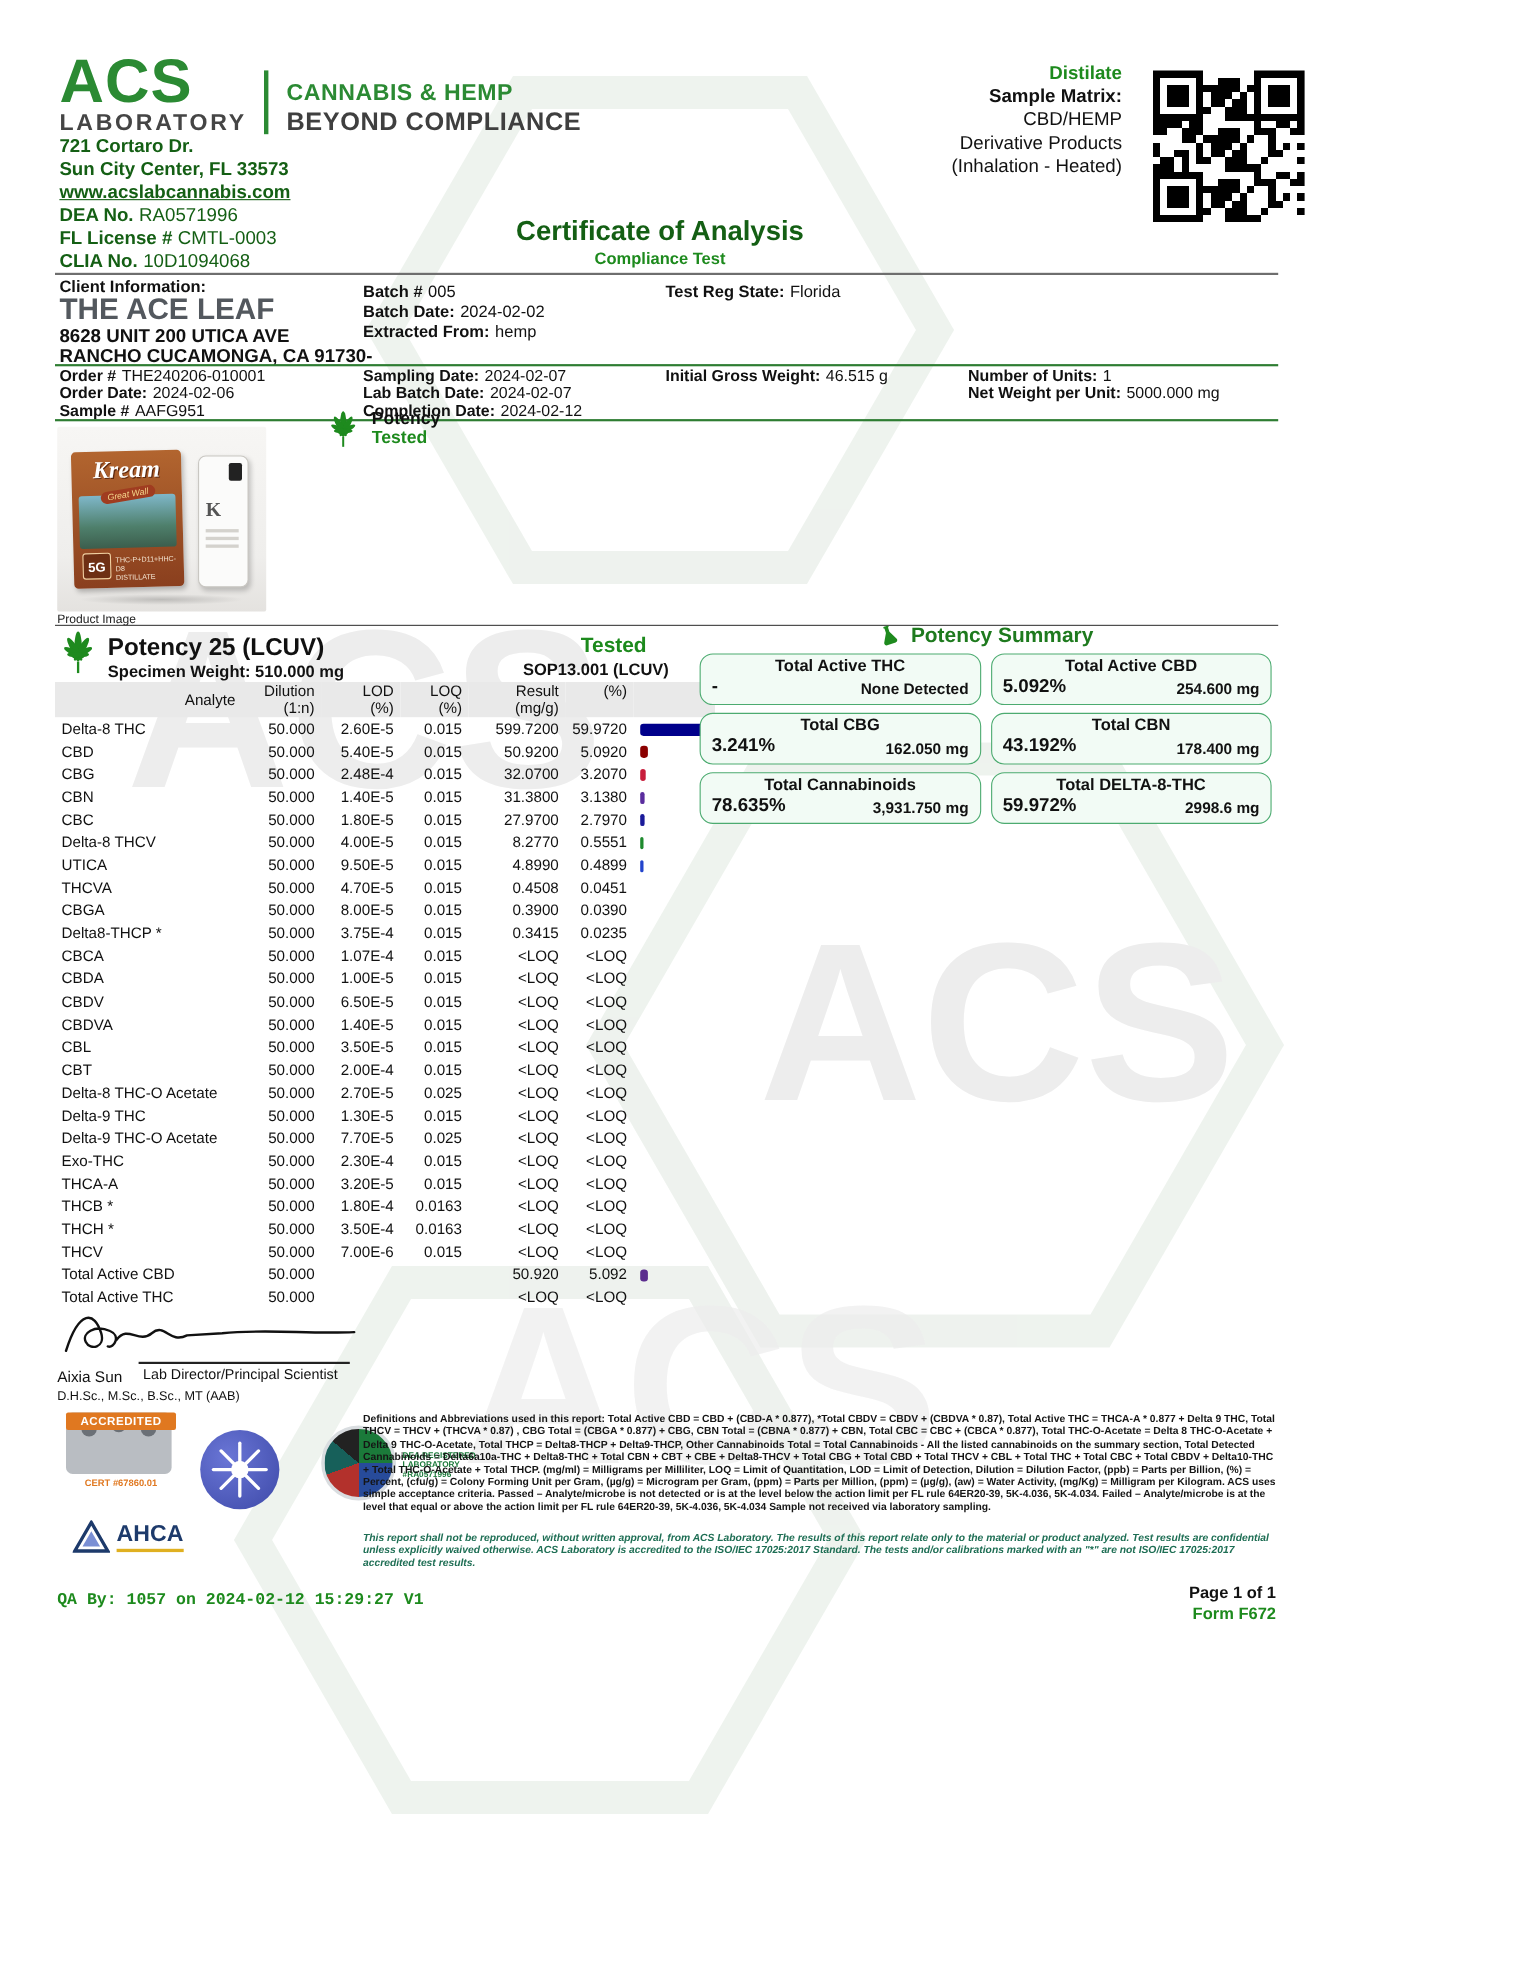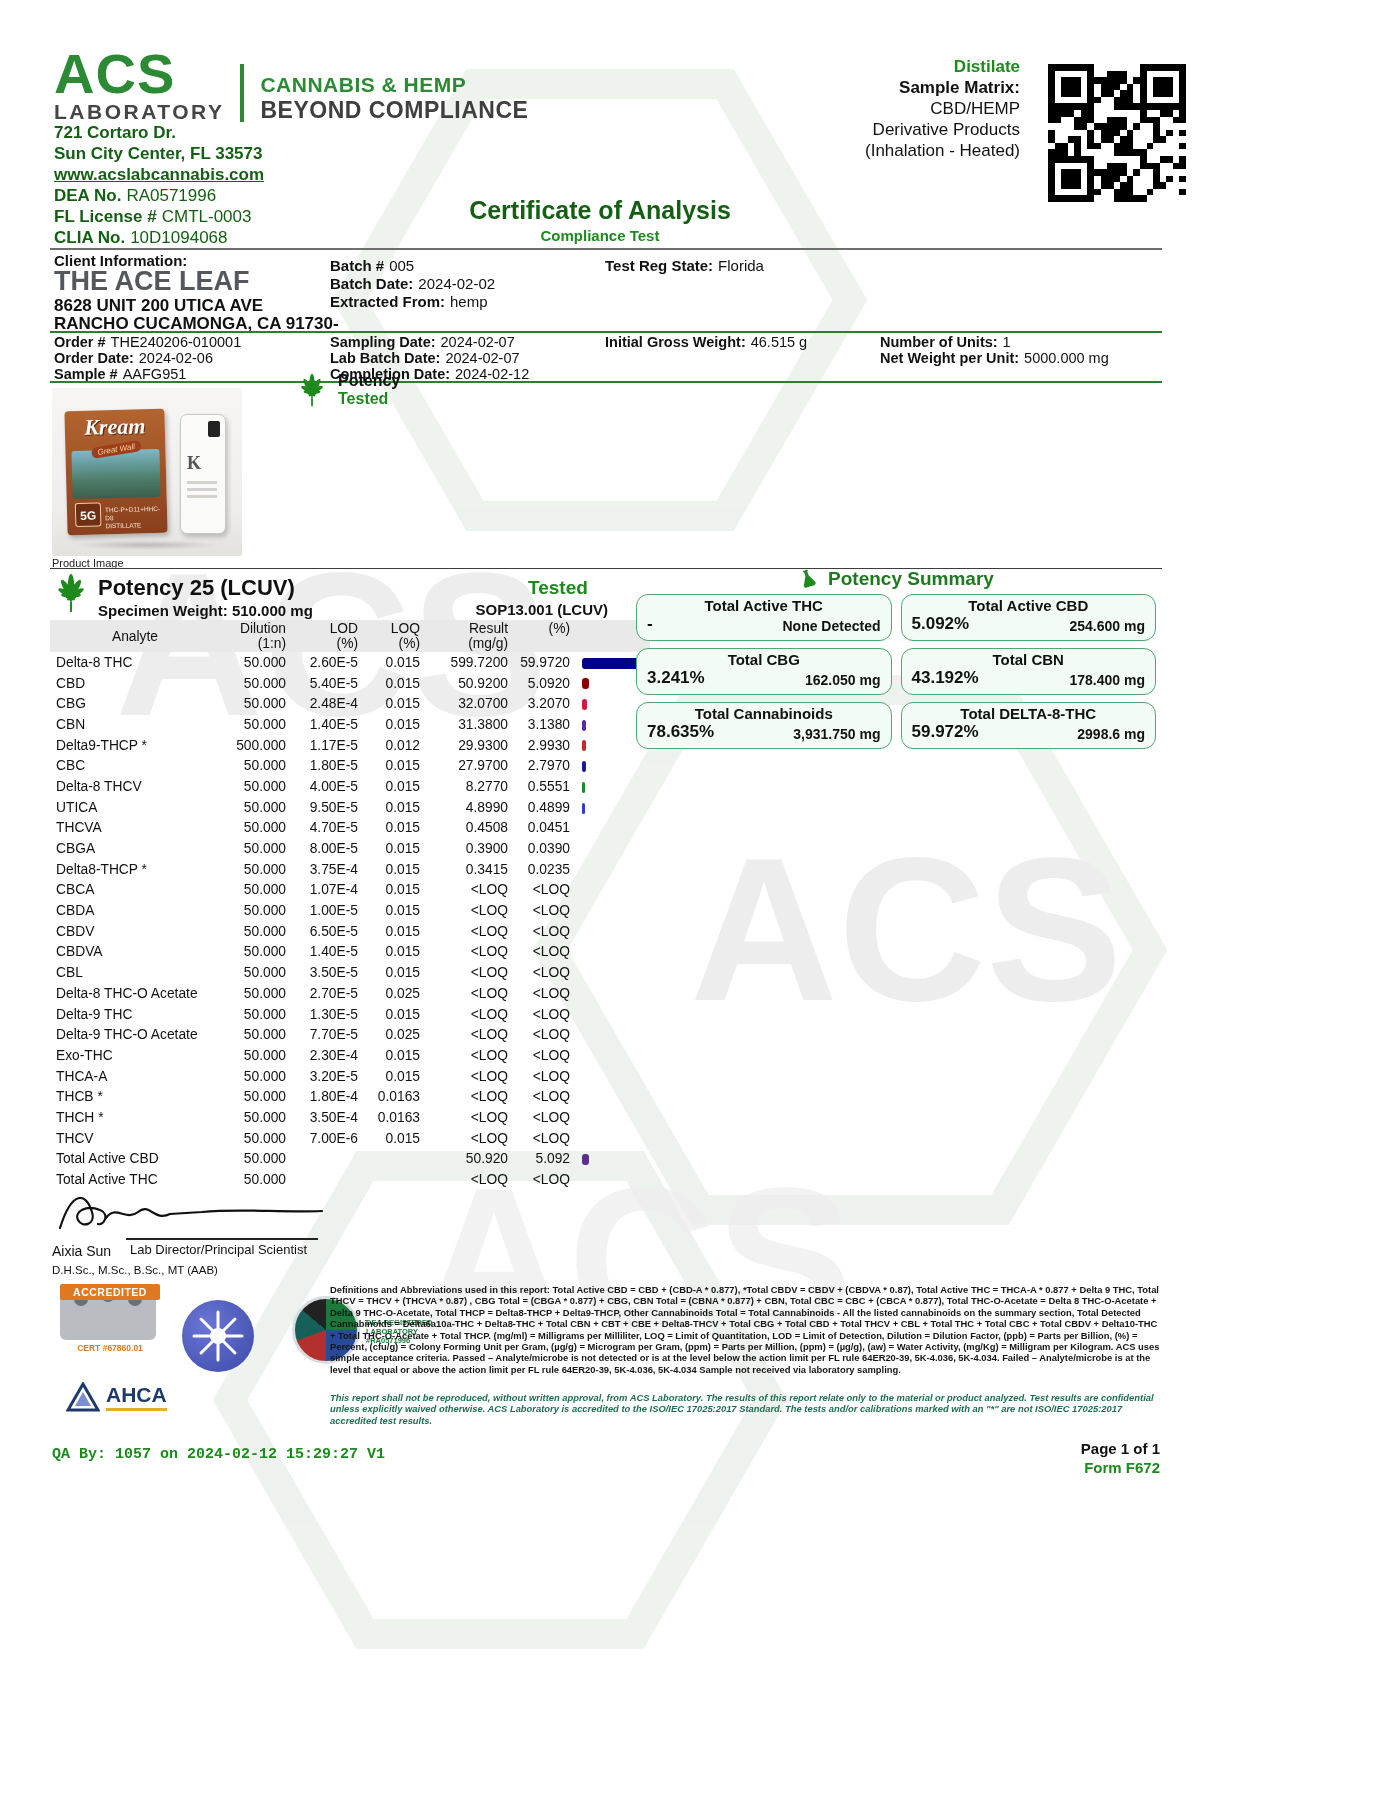--- a/index.html
+++ b/index.html
@@ -67,21 +67,21 @@
 
   
   .leaf-lg { left:50px; top:572px; }
   .pot-title { left:98px; top:575px; font-size:22px; font-weight:700; }
   .pot-spec { left:98px; top:602px; font-size:15px; font-weight:700; }
   .pot-tested { left:528px; top:577px; font-size:19px; font-weight:700; color:#1d8a1d; }
   .pot-sop { left:430px; top:601px; width:178px; text-align:right; font-size:15px; font-weight:700; }
 
   table.analytes { position:absolute; left:50px; top:620px; z-index:2; border-collapse:collapse; font-size:13.8px; }
   table.analytes th { background:#e9e9e9; font-weight:400; padding:1px 6px; font-size:13.8px; line-height:15px; }
-  table.analytes th.left { text-align:center; vertical-align:middle; }
+  table.analytes th.left { text-align:right; vertical-align:middle; }
   table.analytes th.num { text-align:right; vertical-align:top; }
   table.analytes td { padding:0 6px; height:20.7px; white-space:nowrap; }
   table.analytes td.left { text-align:left; width:170px; }
   table.analytes td.num { text-align:right; }
   .w-dil { width:72px; } .w-lod { width:72px; } .w-loq { width:62px; } .w-res { width:88px; } .w-pct { width:62px; } .w-bar { width:72px; }
   td.barcell { padding-left:8px; }
   span.bar { display:inline-block; height:11px; border-radius:3px; vertical-align:middle; }
 
   
   .sum-head { left:636px; top:568px; width:520px; text-align:center; font-size:19px; font-weight:700; color:#1e7a1e; }
@@ -479,29 +479,20 @@
         <tr>
           <td class="left">CBN</td>
           <td class="num">50.000</td>
           <td class="num">1.40E-5</td>
           <td class="num">0.015</td>
           <td class="num">31.3800</td>
           <td class="num">3.1380</td>
           <td class="barcell"><span class="bar" style="width: 4px; background: rgb(90, 45, 158);"></span></td>
         </tr>
         <tr>
-          <td class="left">Delta9-THCP *</td>
-          <td class="num">500.000</td>
-          <td class="num">1.17E-5</td>
-          <td class="num">0.012</td>
-          <td class="num">29.9300</td>
-          <td class="num">2.9930</td>
-          <td class="barcell"><span class="bar" style="width: 4px; background: rgb(198, 40, 40);"></span></td>
-        </tr>
-        <tr>
           <td class="left">CBC</td>
           <td class="num">50.000</td>
           <td class="num">1.80E-5</td>
           <td class="num">0.015</td>
           <td class="num">27.9700</td>
           <td class="num">2.7970</td>
           <td class="barcell"><span class="bar" style="width: 4px; background: rgb(26, 26, 153);"></span></td>
         </tr>
         <tr>
           <td class="left">Delta-8 THCV</td>
@@ -581,20 +572,29 @@
           <td class="num">1.40E-5</td>
           <td class="num">0.015</td>
           <td class="num">&lt;LOQ</td>
           <td class="num">&lt;LOQ</td>
           <td class="barcell"></td>
         </tr>
         <tr>
           <td class="left">CBL</td>
           <td class="num">50.000</td>
           <td class="num">3.50E-5</td>
+          <td class="num">0.015</td>
+          <td class="num">&lt;LOQ</td>
+          <td class="num">&lt;LOQ</td>
+          <td class="barcell"></td>
+        </tr>
+        <tr>
+          <td class="left">CBT</td>
+          <td class="num">50.000</td>
+          <td class="num">2.00E-4</td>
           <td class="num">0.015</td>
           <td class="num">&lt;LOQ</td>
           <td class="num">&lt;LOQ</td>
           <td class="barcell"></td>
         </tr>
         <tr>
           <td class="left">Delta-8 THC-O Acetate</td>
           <td class="num">50.000</td>
           <td class="num">2.70E-5</td>
           <td class="num">0.025</td>

